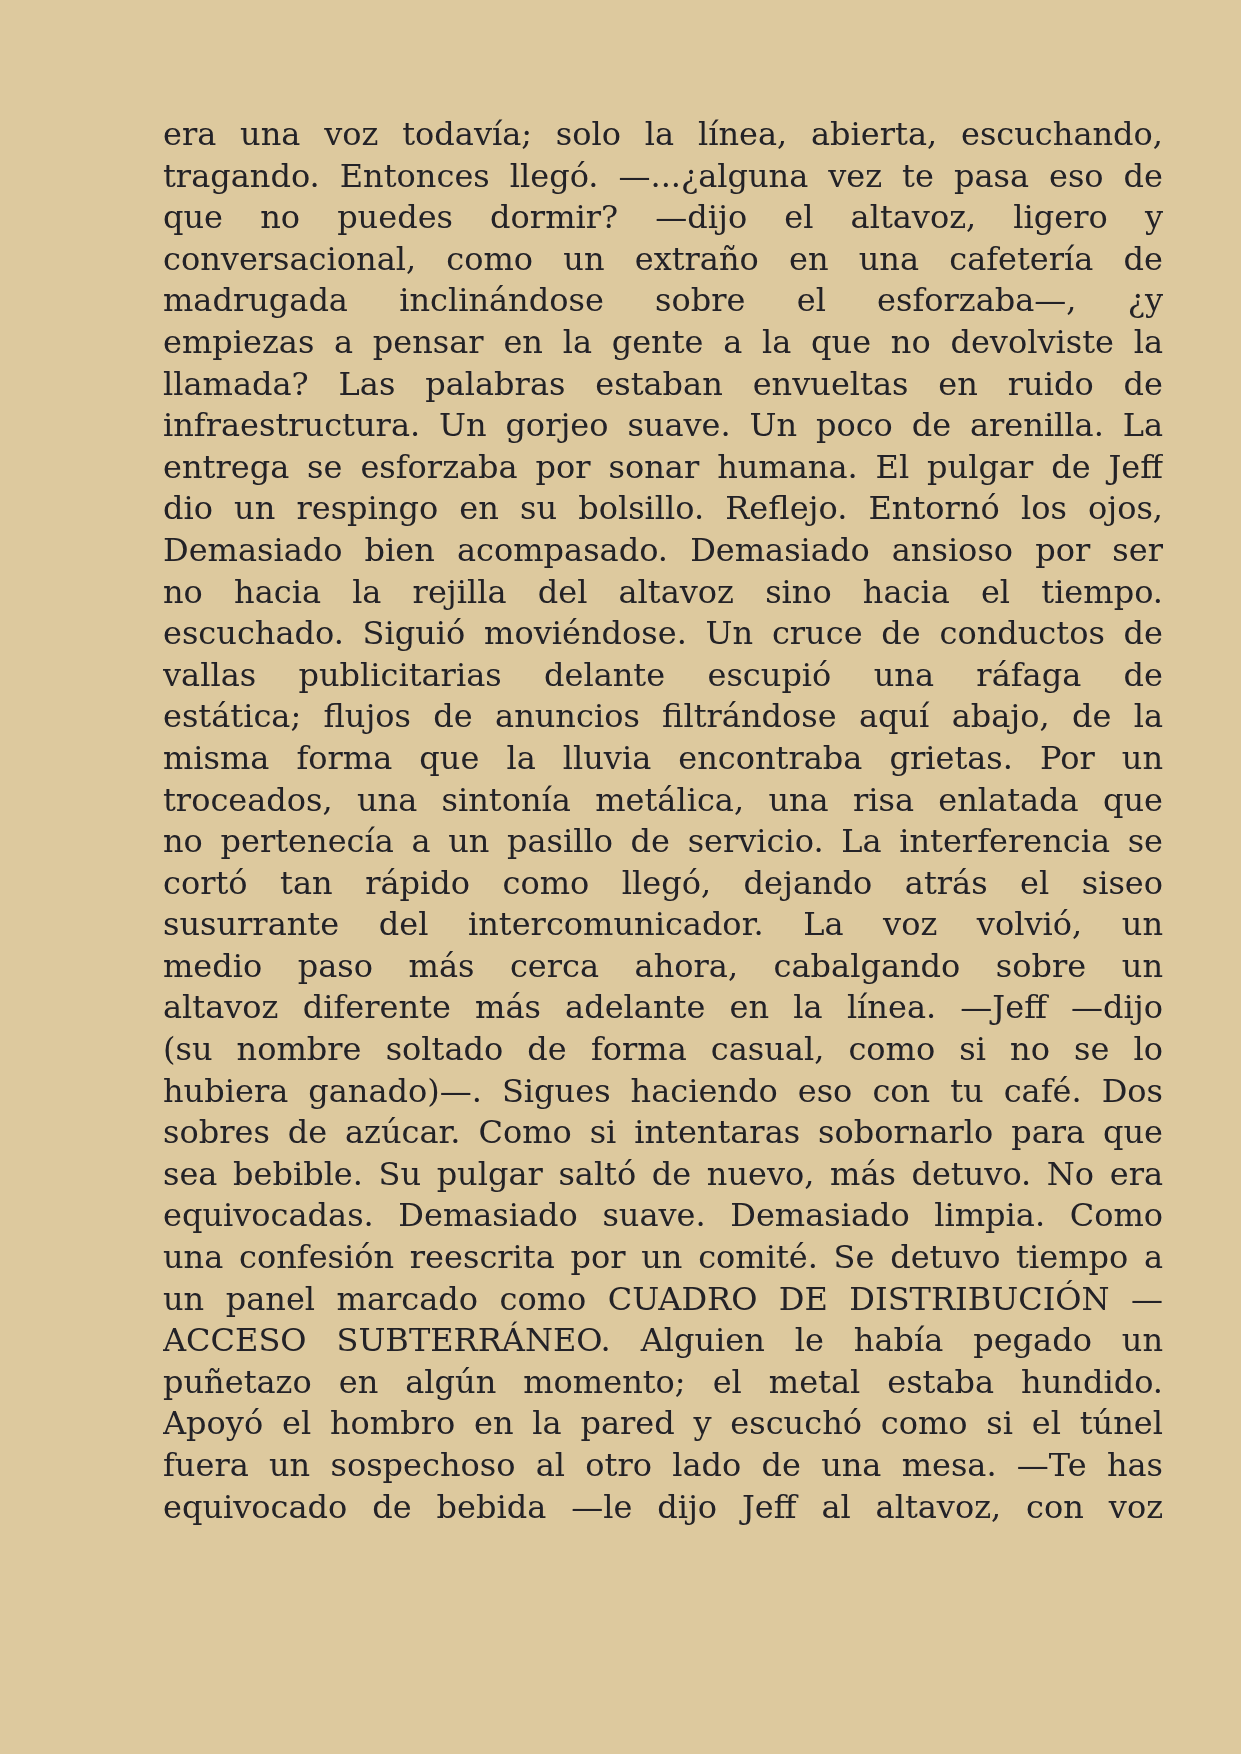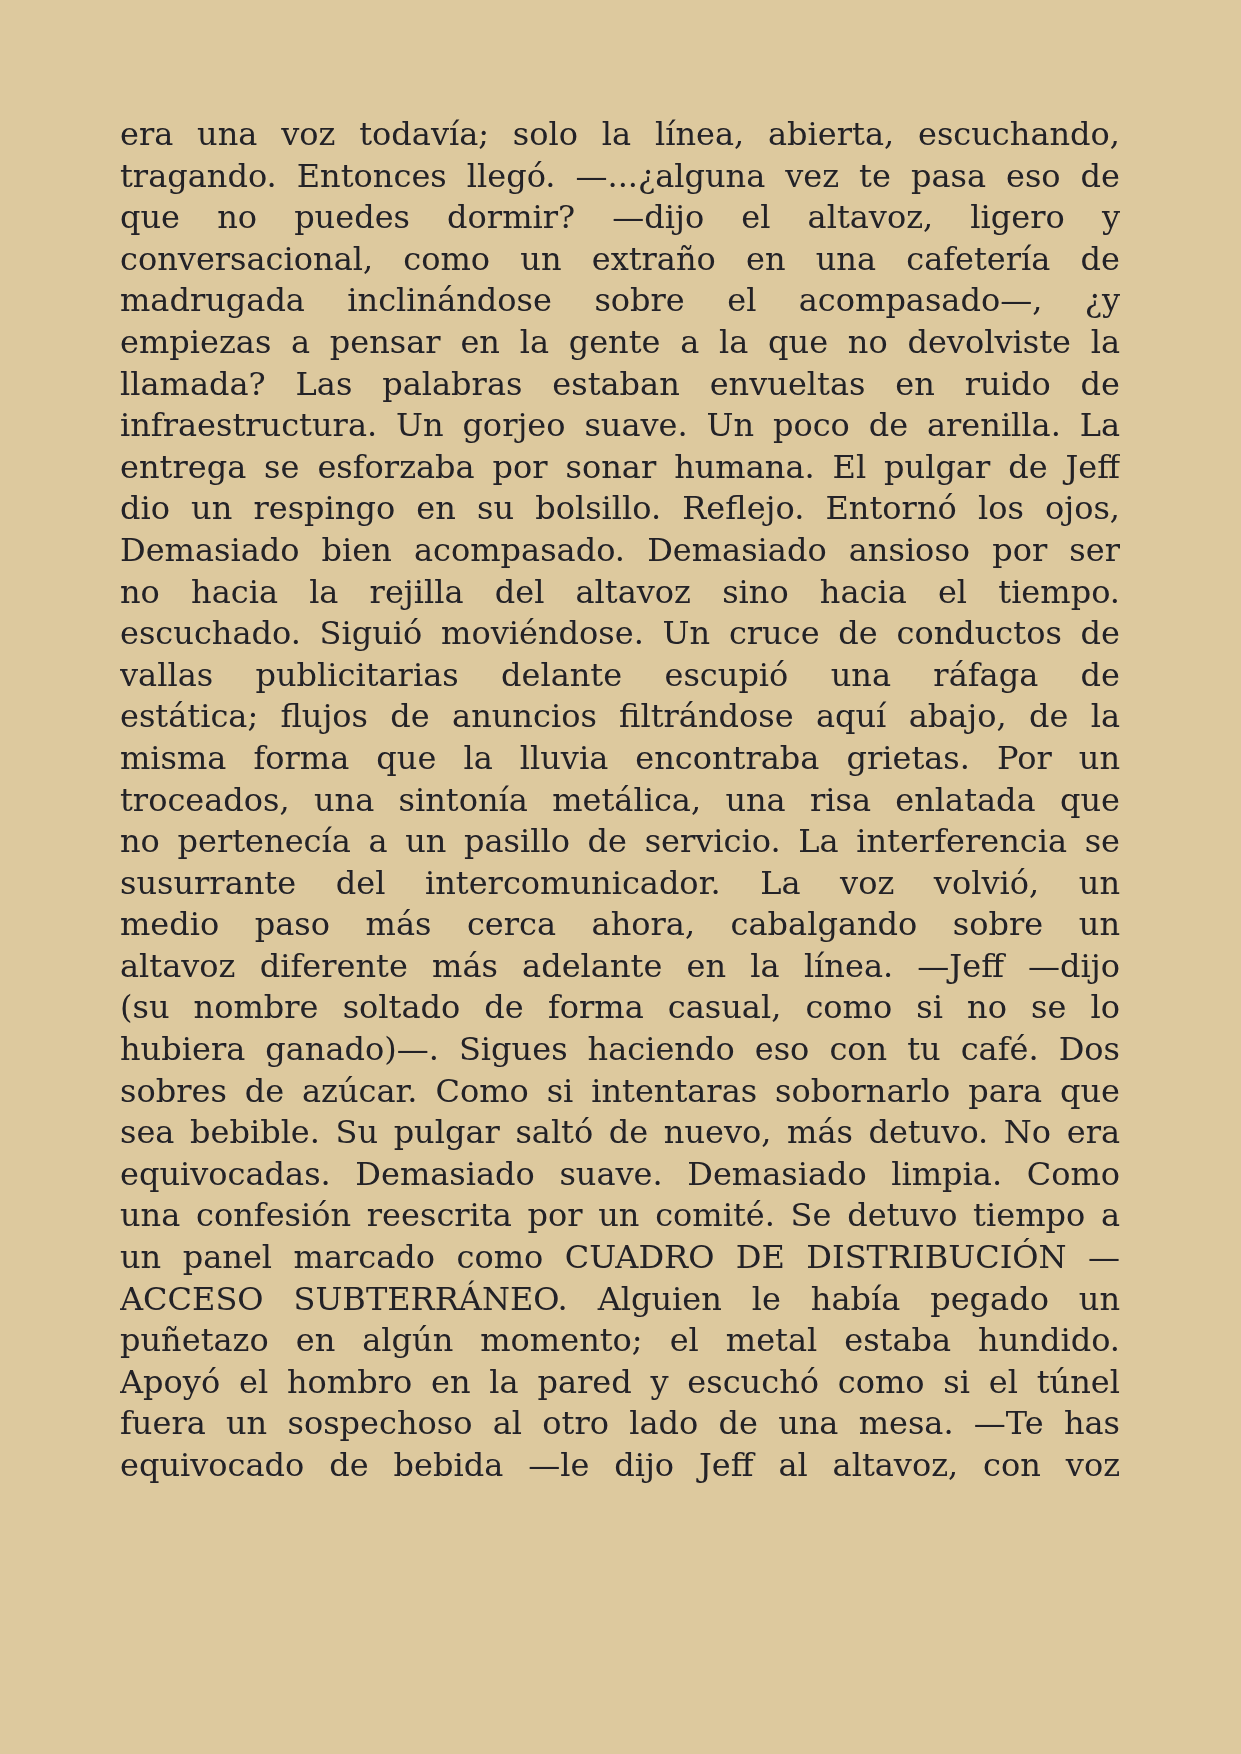--- a/index.html
+++ b/index.html
@@ -15,20 +15,21 @@
     width: 1241px;
     height: 1754px;
     background: var(--bg);
     position: relative;
     overflow: hidden;
   }
   .page {
     position: absolute;
     inset: 0;
     background: var(--bg);
+    margin-left: 43px;
   }
   .text-block {
     position: absolute;
     left: 120px;
     top: 114px;
     width: 1000px;
   }
   .line {
     font-family: "DejaVu Serif", "Liberation Serif", serif;
     font-size: 32px;
@@ -43,34 +44,35 @@
 </style>
 </head>
 <body>
 
 <div class="page">
   <div class="text-block">
     <div class="line">era una voz todavía; solo la línea, abierta, escuchando,</div>
     <div class="line">tragando. Entonces llegó. —...¿alguna vez te pasa eso de</div>
     <div class="line">que no puedes dormir? —dijo el altavoz, ligero y</div>
     <div class="line">conversacional, como un extraño en una cafetería de</div>
-    <div class="line">madrugada inclinándose sobre el acompasado—, ¿y</div>
+    <div class="line">madrugada inclinándose sobre el esforzaba—, ¿y</div>
     <div class="line">empiezas a pensar en la gente a la que no devolviste la</div>
     <div class="line">llamada? Las palabras estaban envueltas en ruido de</div>
     <div class="line">infraestructura. Un gorjeo suave. Un poco de arenilla. La</div>
     <div class="line">entrega se esforzaba por sonar humana. El pulgar de Jeff</div>
     <div class="line">dio un respingo en su bolsillo. Reflejo. Entornó los ojos,</div>
     <div class="line">Demasiado bien acompasado. Demasiado ansioso por ser</div>
     <div class="line">no hacia la rejilla del altavoz sino hacia el tiempo.</div>
     <div class="line">escuchado. Siguió moviéndose. Un cruce de conductos de</div>
     <div class="line">vallas publicitarias delante escupió una ráfaga de</div>
     <div class="line">estática; flujos de anuncios filtrándose aquí abajo, de la</div>
     <div class="line">misma forma que la lluvia encontraba grietas. Por un</div>
     <div class="line">troceados, una sintonía metálica, una risa enlatada que</div>
     <div class="line">no pertenecía a un pasillo de servicio. La interferencia se</div>
+    <div class="line">cortó tan rápido como llegó, dejando atrás el siseo</div>
     <div class="line">susurrante del intercomunicador. La voz volvió, un</div>
     <div class="line">medio paso más cerca ahora, cabalgando sobre un</div>
     <div class="line">altavoz diferente más adelante en la línea. —Jeff —dijo</div>
     <div class="line">(su nombre soltado de forma casual, como si no se lo</div>
     <div class="line">hubiera ganado)—. Sigues haciendo eso con tu café. Dos</div>
     <div class="line">sobres de azúcar. Como si intentaras sobornarlo para que</div>
     <div class="line">sea bebible. Su pulgar saltó de nuevo, más detuvo. No era</div>
     <div class="line">equivocadas. Demasiado suave. Demasiado limpia. Como</div>
     <div class="line">una confesión reescrita por un comité. Se detuvo tiempo a</div>
     <div class="line">un panel marcado como CUADRO DE DISTRIBUCIÓN —</div>

